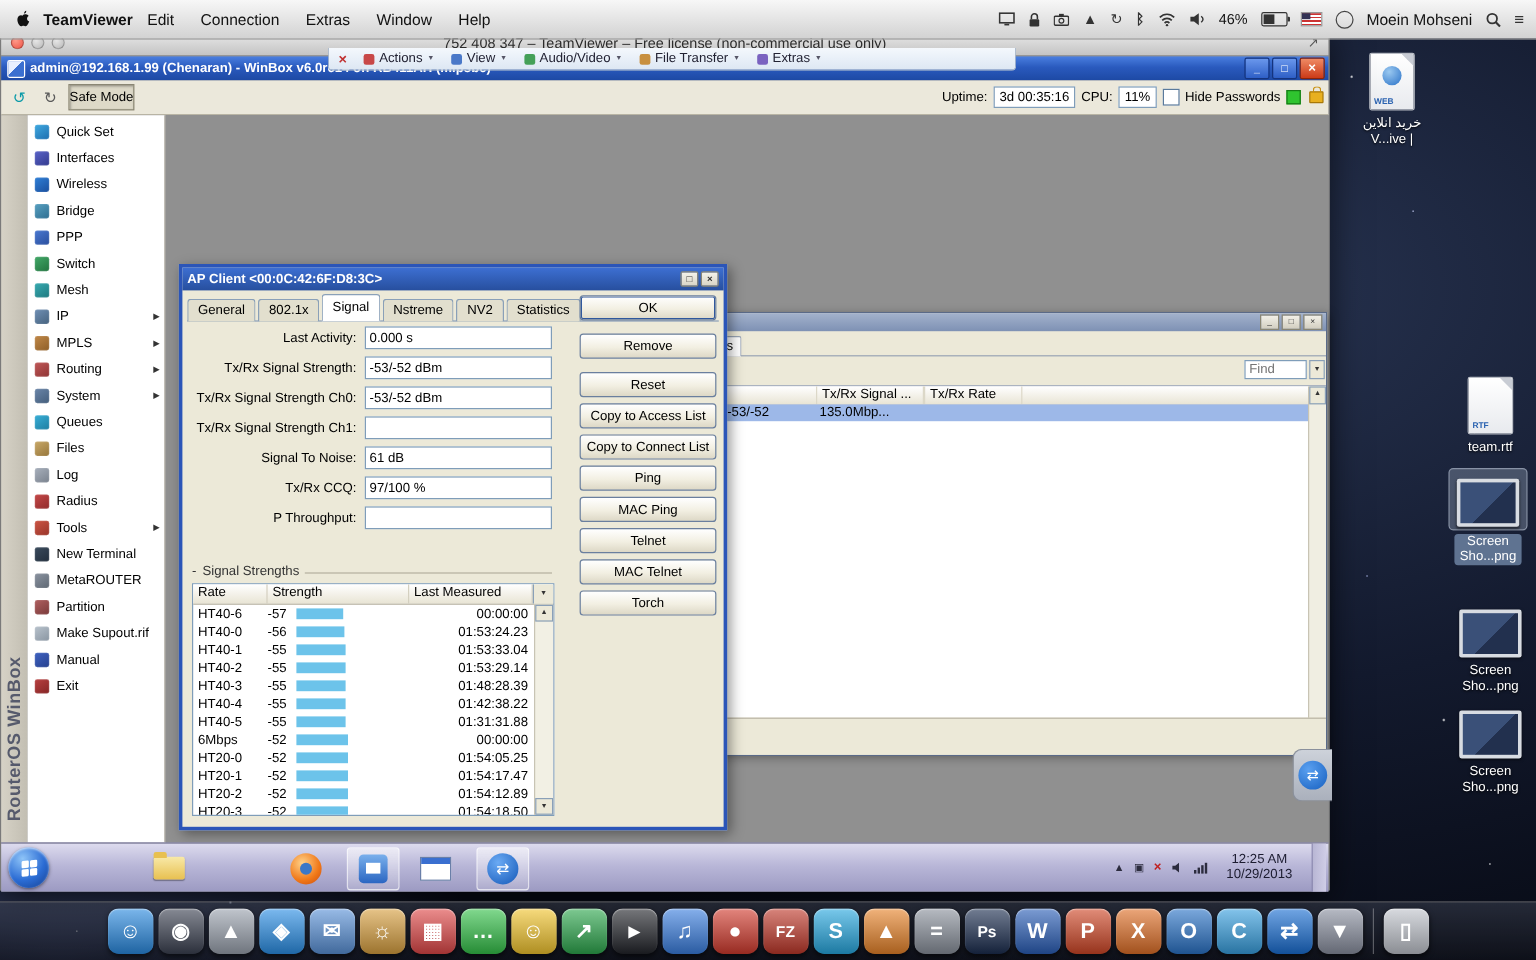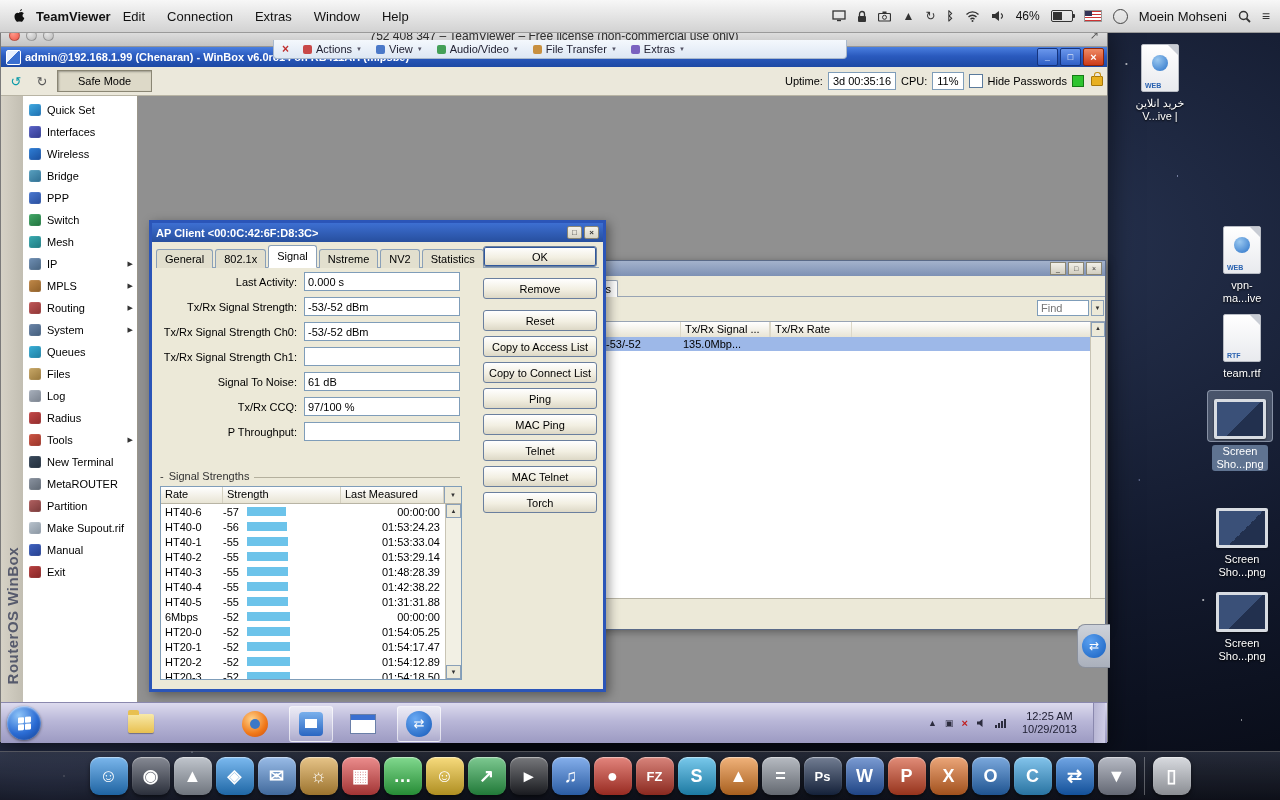--- a/index.html
+++ b/index.html
@@ -65,21 +65,21 @@
   .wb-appicon{width:13px;height:13px;border-radius:2px;margin:0 4px 0 2px;
     background:linear-gradient(135deg,#e8f0ff 0 45%,#3a6fd0 45%);border:1px solid #fff;}
   .wb-buttons{margin-left:auto;display:flex;gap:2px;}
   .wbtn{width:19px;height:16px;border-radius:2px;border:1px solid #15347e;color:#fff;font-size:9px;
     display:flex;align-items:center;justify-content:center;background:linear-gradient(#6a97ec,#2e5fc6);}
   .wbtn.close{background:linear-gradient(#ef8a64,#cc3a18);border-color:#8c2408;font-size:11px;font-weight:bold;}
   .wb-toolbar{height:28px;background:#ebe8db;border-bottom:1px solid #b8b4a4;display:flex;align-items:center;
     padding:0 4px;font-size:11px;gap:4px;}
   .nav-btn{width:20px;height:20px;display:flex;align-items:center;justify-content:center;font-size:13px;border:1px solid transparent;}
   .nav-undo{color:#0a9aa8;} .nav-redo{color:#5a5a5a;}
-  .safe-mode{height:20px;padding:0 20px;display:flex;align-items:center;font-size:11px;color:#000;
+  .safe-mode{height:20px;padding:0 0;display:flex;align-items:center;font-size:11px;color:#000;
     background:#ddd9c8;border:1px solid #8a8674;box-shadow:inset 1px 1px 2px rgba(0,0,0,.3);}
   .wb-right{margin-left:auto;display:flex;align-items:center;gap:5px;}
   .inset{border:1px solid #7f9db9;background:#fff;height:16px;display:inline-flex;align-items:center;padding:0 4px;}
   .chk{width:12px;height:12px;border:1px solid #5a7a9c;background:#fff;display:inline-block;}
   .green-ind{width:10px;height:10px;background:#2fc42f;border:1px solid #157a15;display:inline-block;}
   .gold-lock{width:10px;height:8px;background:#e8b020;border:1px solid #a87808;border-radius:1px;position:relative;display:inline-block;margin-left:2px;}
   .gold-lock::before{content:"";position:absolute;top:-5px;left:1.5px;width:5px;height:4px;border:1.5px solid #c89010;border-bottom:none;border-radius:3px 3px 0 0;}
   .wb-body{flex:1;display:flex;min-height:0;background:#909090;}
   .wb-vstrip{width:22px;background:linear-gradient(90deg,#d6d2c6,#c2beb2);display:flex;align-items:flex-end;justify-content:center;padding-bottom:18px;box-sizing:border-box;}
   .vtext{writing-mode:vertical-rl;transform:rotate(180deg);font-size:15px;font-weight:bold;color:#565a6c;letter-spacing:.5px;}
@@ -725,32 +725,20 @@
           <div class="ic-page">
             <span class="globe"></span>
             <span class="badge">WEB</span>
           </div>
         </div>
         <div class="dlabel">
           <div>خرید انلاین</div>
           <div>V...ive |</div>
         </div>
       </div>
-      <div class="dicon" style="left: 96px; top: 196px;">
-        <div class="ic-wrap">
-          <div class="ic-page">
-            <span class="globe"></span>
-            <span class="badge">WEB</span>
-          </div>
-        </div>
-        <div class="dlabel">
-          <div>vpn-</div>
-          <div>ma...ive</div>
-        </div>
-      </div>
       <div class="dicon" style="left: 96px; top: 284px;">
         <div class="ic-wrap">
           <div class="ic-page">
             <span class="badge">RTF</span>
           </div>
         </div>
         <div class="dlabel">
           <div>team.rtf</div>
         </div>
       </div>

